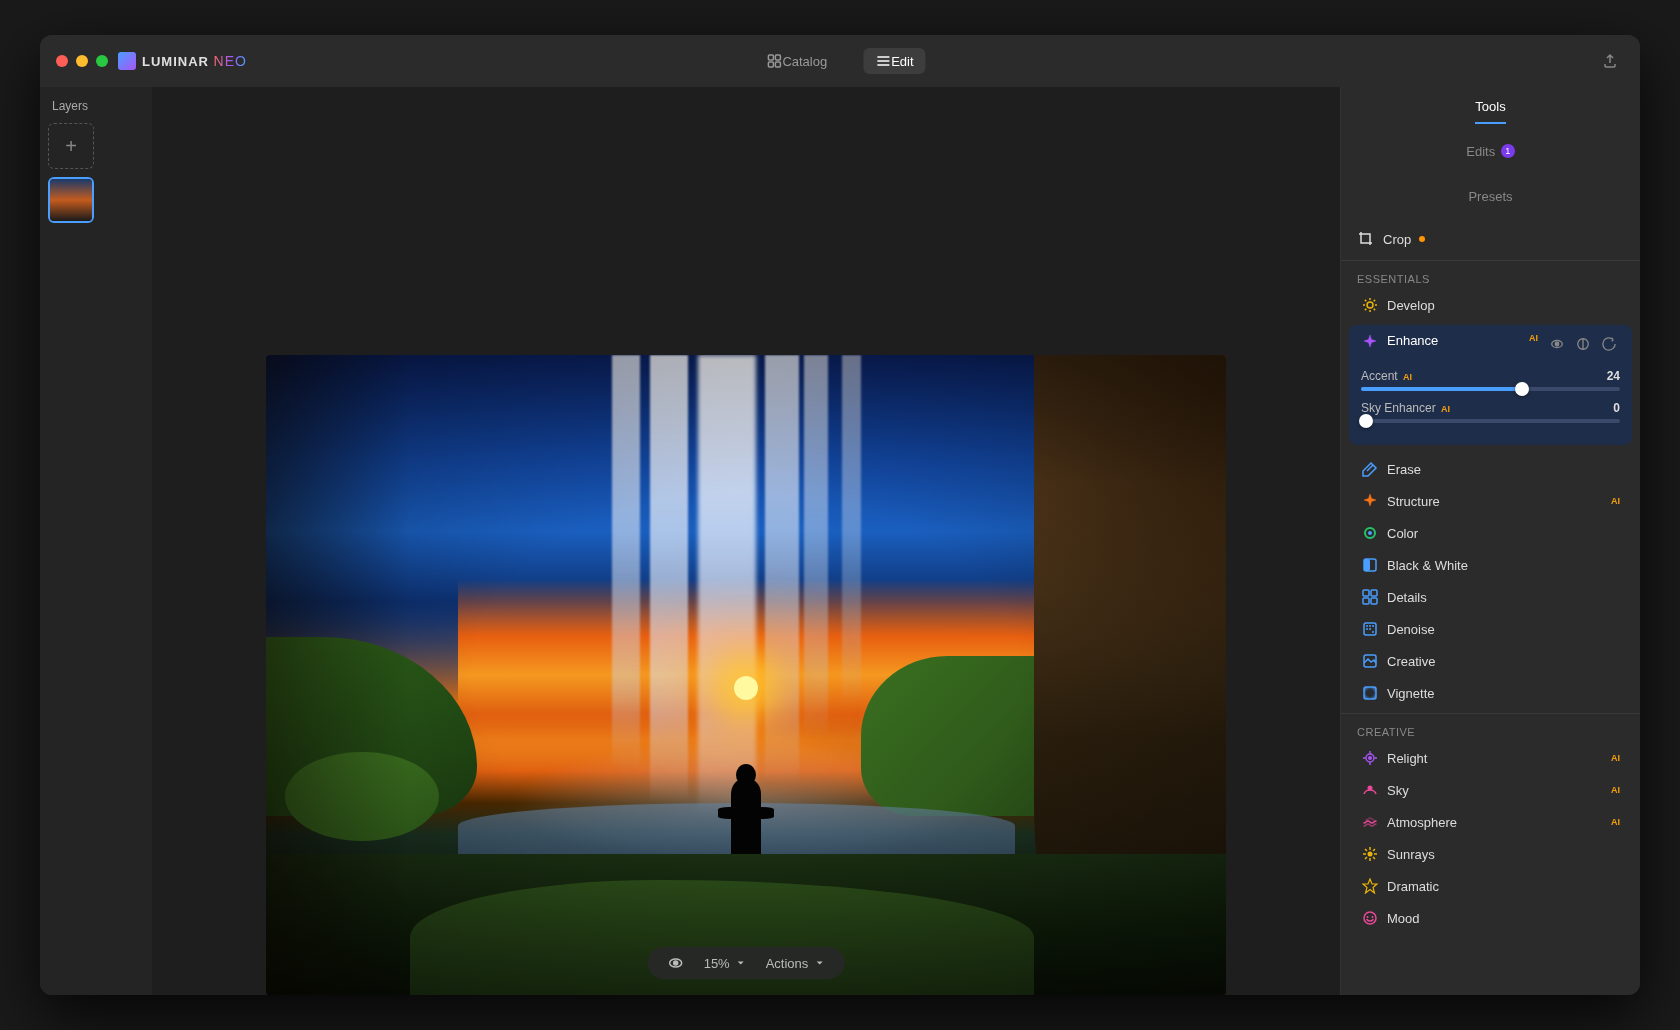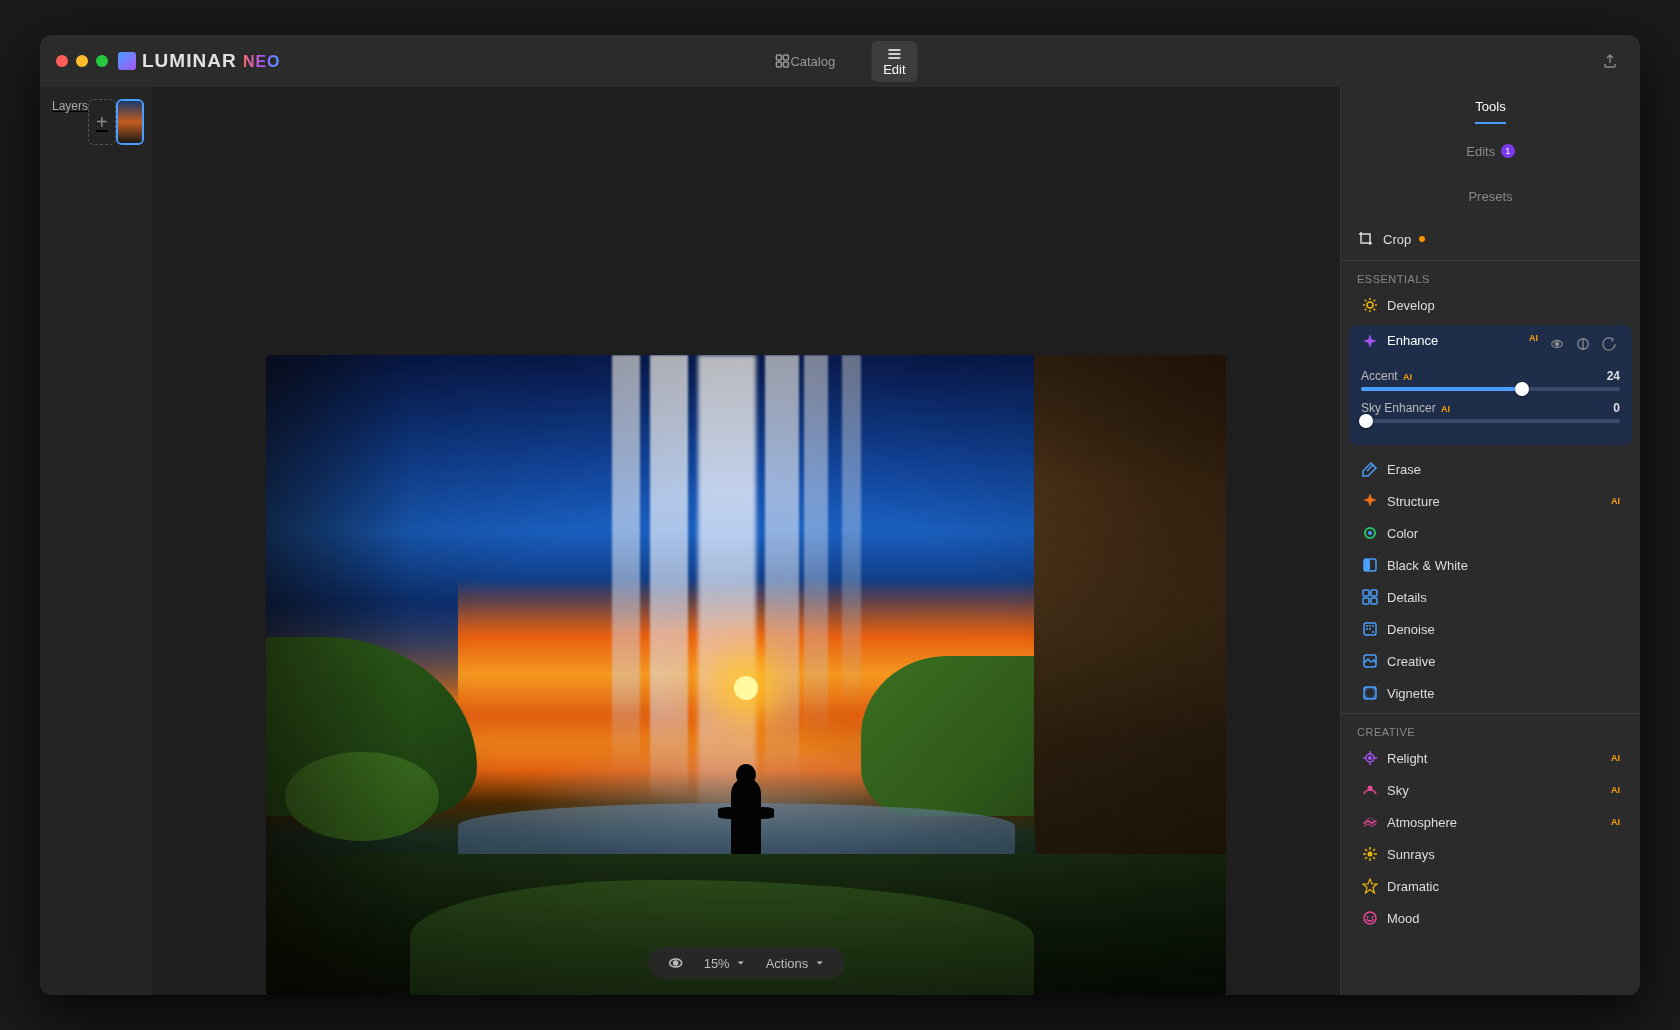--- a/index.html
+++ b/index.html
@@ -80,21 +80,20 @@
       border-radius: 6px;
       cursor: pointer;
       font-size: 13px;
       color: #999;
       background: transparent;
       border: none;
     }
     .nav-btn.active {
       background: #3d3d3d;
       color: #fff;
-      flex-direction: column;
     }
     .nav-btn svg { flex-shrink: 0; }
     .title-bar-right {
       margin-left: auto;
       display: flex;
       align-items: center;
     }
     .share-btn {
       width: 28px;
       height: 28px;
@@ -108,24 +107,23 @@
     .main-content {
       flex: 1;
       display: flex;
       overflow: hidden;
     }
     
     .layers-panel {
       width: 112px;
       background: #242424;
       display: flex;
-      flex-direction: row;
+      flex-direction: column;
       padding: 12px 8px;
       flex-shrink: 0;
-      text-decoration: underline;
     }
     .layers-title {
       font-size: 12px;
       color: #aaa;
       margin-bottom: 10px;
       padding-left: 4px;
     }
     .add-layer-btn {
       width: 46px;
       height: 46px;
@@ -407,21 +405,21 @@
 
   <div class="title-bar">
     <div class="traffic-lights">
       <div class="traffic-light tl-red"></div>
       <div class="traffic-light tl-yellow"></div>
       <div class="traffic-light tl-green"></div>
     </div>
     <div class="app-logo">
       <div class="logo-icon"></div>
       <span>
-        <span style="color:#e0e0e0; font-size:19px; font-weight:600; letter-spacing:1px;">LUMINAR </span><span class="logo-neo" style="font-size:16px; font-weight:700; letter-spacing:1px;">NEO</span>
+        <span style="color:#e0e0e0; font-size:13px; font-weight:600; letter-spacing:1px;">LUMINAR </span><span class="logo-neo" style="font-size:14px; font-weight:400; letter-spacing:1px;">NEO</span>
       </span>
     </div>
     <div class="title-center">
       <button class="nav-btn">
         <svg class="svg-icon" viewBox="0 0 16 16" fill="none" stroke="#999" stroke-width="1.5">
           <rect x="2" y="2" width="5" height="5" rx="1"></rect>
           <rect x="9" y="2" width="5" height="5" rx="1"></rect>
           <rect x="2" y="9" width="5" height="5" rx="1"></rect>
           <rect x="9" y="9" width="5" height="5" rx="1"></rect>
         </svg>

